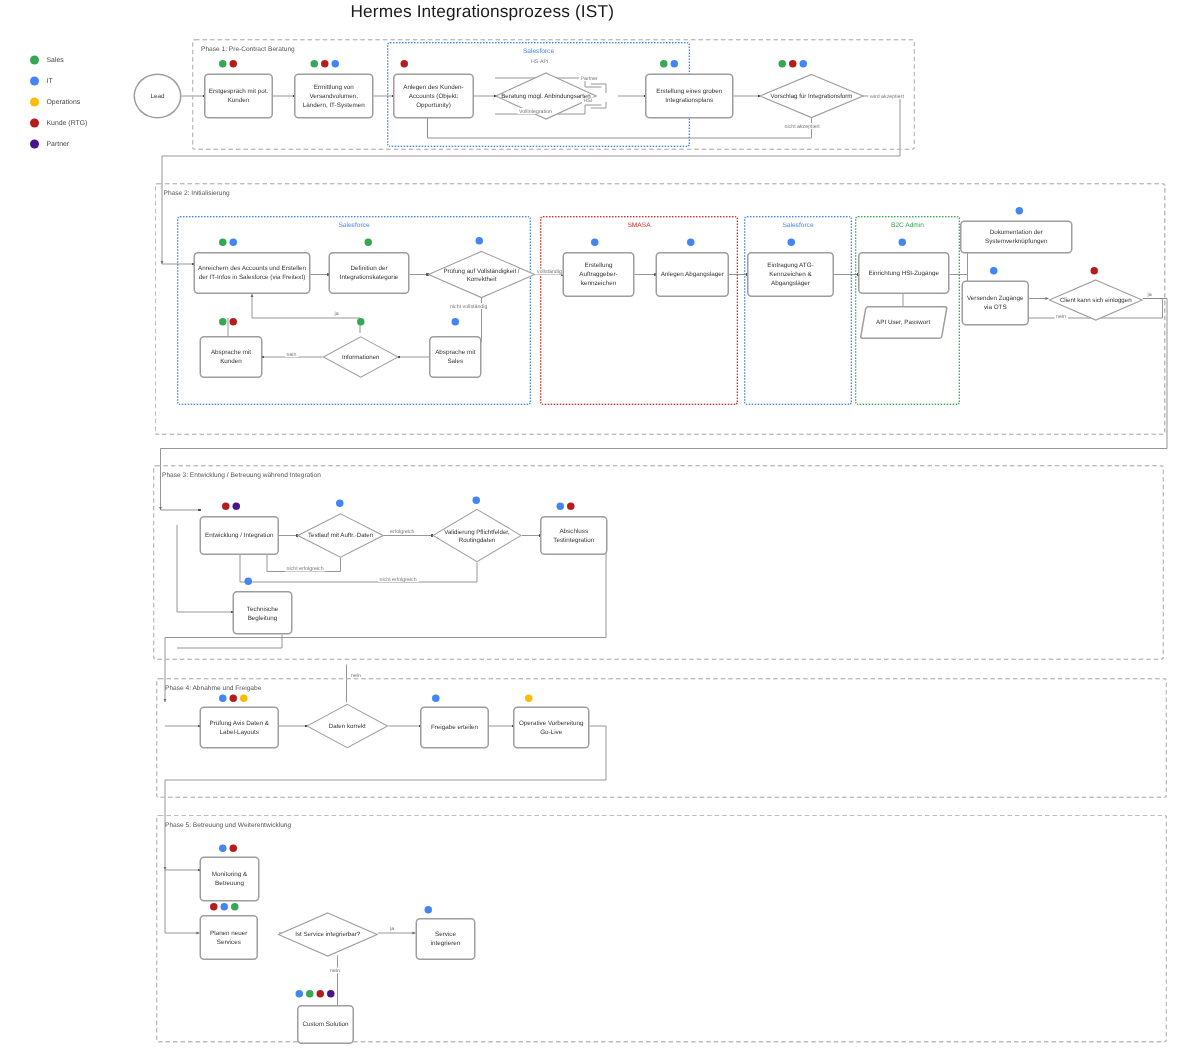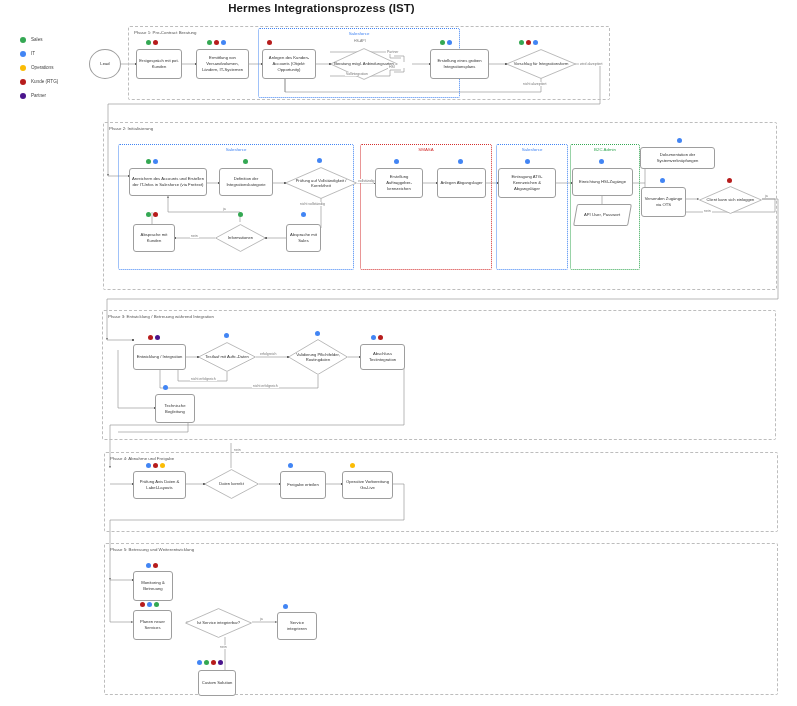--- a/index.html
+++ b/index.html
@@ -1,20 +1,20 @@
 <!DOCTYPE html>
 <html><head>
 <meta charset="utf-8">
 <style>
   html,body{margin:0;padding:0;background:#ffffff;}
   body{width:797px;height:706px;position:relative;font-family:"Liberation Sans",sans-serif;color:#333;overflow:hidden;}
   #canvas{position:absolute;left:0;top:0;width:797px;height:706px;}
   svg#wires{position:absolute;left:0;top:0;width:797px;height:706px;pointer-events:none;}
 
-  .title{position:absolute;left:0;top:2px;width:643px;text-align:center;font-size:11.5px;font-weight:bold;color:#1a1a1a;letter-spacing:.1px;}
+  .title{position:absolute;left:0;top:2px;width:643px;text-align:center;font-size:11.5px;font-weight:normal;color:#1a1a1a;letter-spacing:.1px;}
 
   
   .legend{position:absolute;left:20px;top:34px;}
   .legend-row{display:flex;align-items:center;height:11px;margin-bottom:3px;}
   .legend-dot{width:6px;height:6px;border-radius:50%;margin-right:5px;flex:none;}
   .legend-label{font-size:4.6px;color:#444;white-space:nowrap;}
 
   
   .phase{position:absolute;border:1px dashed #bdbdbd;border-radius:2px;background:transparent;}
   .phase-label{position:absolute;font-size:4.4px;color:#555;left:5px;top:3px;white-space:nowrap;}

